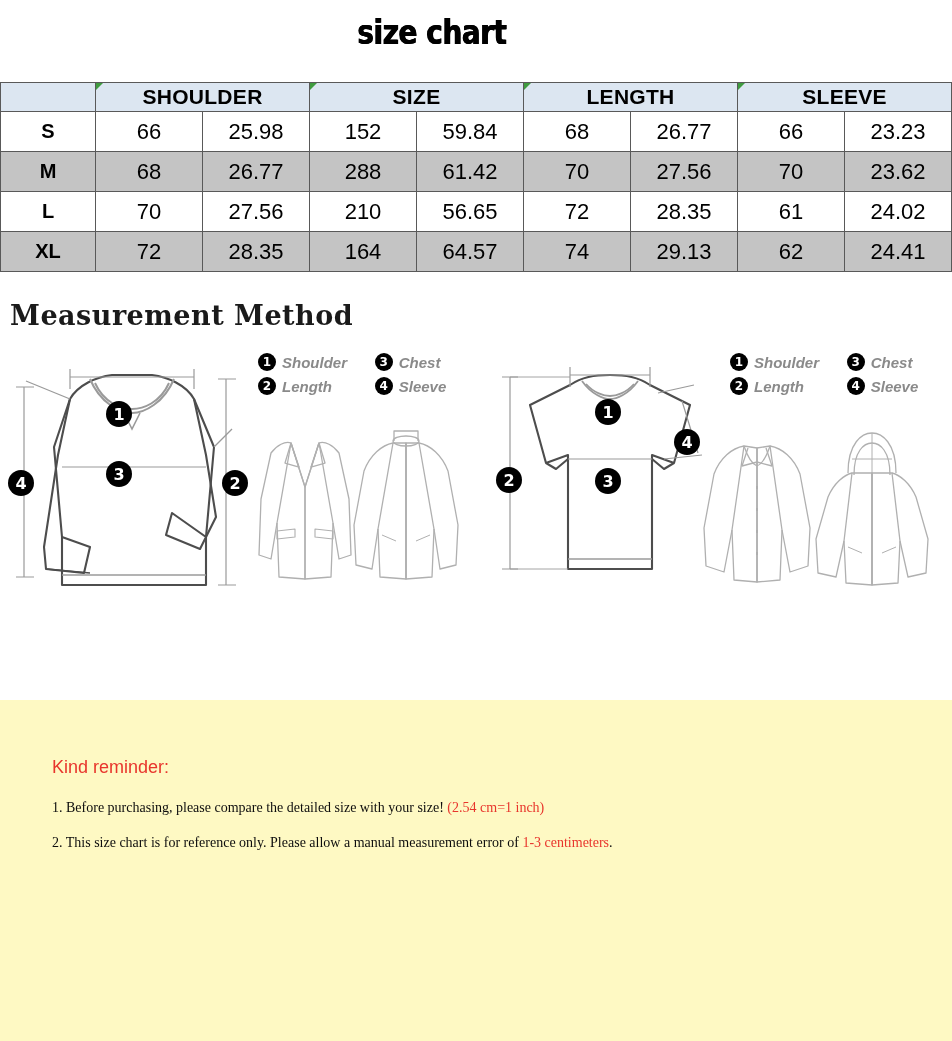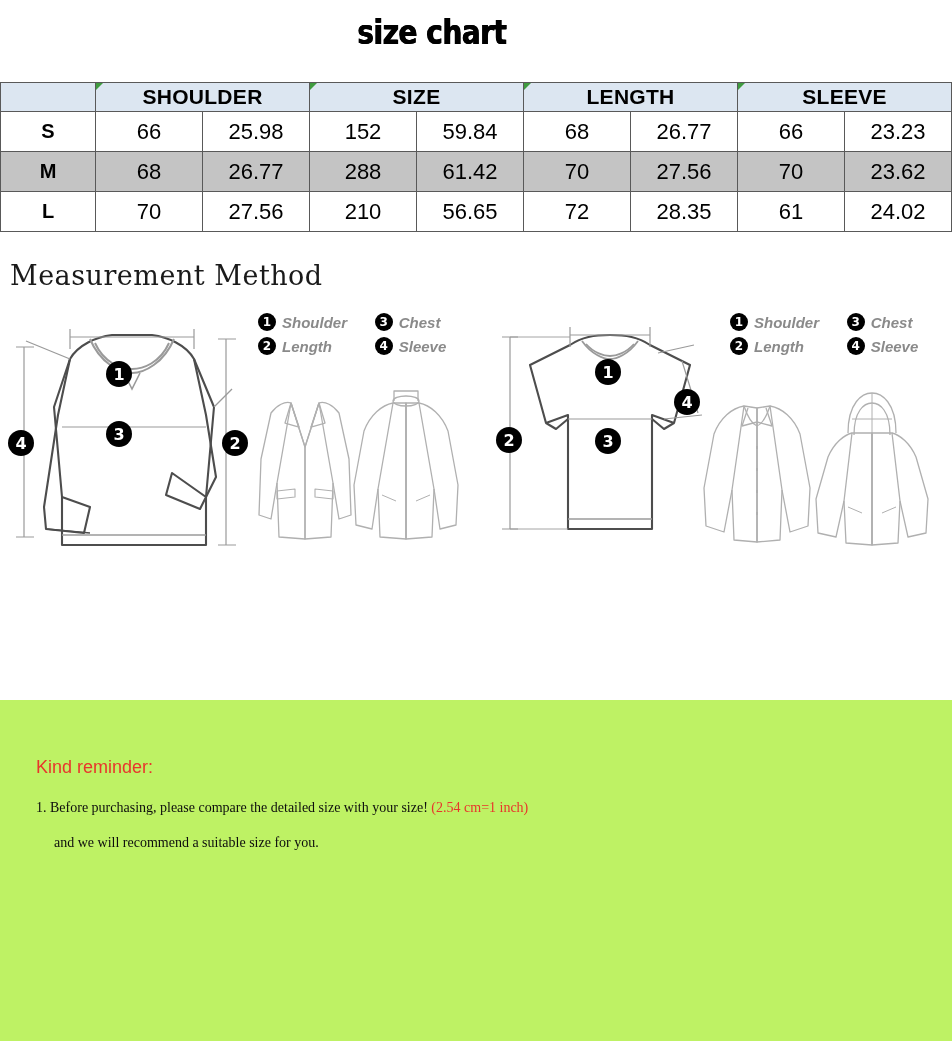--- a/index.html
+++ b/index.html
@@ -60,21 +60,21 @@
   tr.row-alt td { background: #c4c4c4; }
   tr.row-plain td { background: #ffffff; }
 
   col.c-size { width: 95px; }
   col.c-d { width: 107px; }
 
   
   .mm-title {
     font-family: "DejaVu Serif", "Liberation Serif", serif;
     font-size: 27px;
-    font-weight: 400;
+    font-weight: 700;
     color: #1a1a1a;
     padding: 28px 0 0 10px;
     letter-spacing: 0.5px;
   }
 
   .diagrams {
     position: relative;
     width: 952px;
     height: 270px;
     margin-top: 6px;
@@ -120,22 +120,22 @@
     display: flex; align-items: center; justify-content: center;
   }
 
   .art { position: absolute; }
 
   
   .reminder {
     position: absolute;
     left: 0; top: 700px;
     width: 952px; height: 341px;
-    background: #bef264;
-    padding: 57px 30px 0 36px;
+    background: #fef9c3;
+    padding: 57px 30px 0 52px;
   }
   .reminder-title {
     color: #e8352c;
     font-size: 18px;
     margin-bottom: 12px;
     font-family: "Liberation Sans", sans-serif;
   }
   .reminder-line {
     font-size: 14px;
     color: #0d0d0d;
@@ -204,20 +204,31 @@
           <td class="size-col">L</td>
           <td>70</td>
           <td>27.56</td>
           <td>210</td>
           <td>56.65</td>
           <td>72</td>
           <td>28.35</td>
           <td>61</td>
           <td>24.02</td>
         </tr>
+        <tr class="row-alt">
+          <td class="size-col">XL</td>
+          <td>72</td>
+          <td>28.35</td>
+          <td>164</td>
+          <td>64.57</td>
+          <td>74</td>
+          <td>29.13</td>
+          <td>62</td>
+          <td>24.41</td>
+        </tr>
       </tbody>
     </table>
   </div>
 
   <div class="mm-title">Measurement  Method</div>
 
   <div class="diagrams">
 
     <div class="diagram-half left">
       <svg class="art" style="left:0;top:0;" width="260" height="270" viewBox="0 0 260 270">
@@ -370,16 +381,16 @@
           <path d="M60 44 L60 156" stroke-width="1.5"></path>
           <path d="M36 118 L50 124 M84 118 L70 124" stroke-width="1"></path>
         </g>
       </svg>
     </div>
   </div>
 
   <div class="reminder">
     <div class="reminder-title">Kind reminder:</div>
     <div class="reminder-line"><span>1. Before purchasing, please compare the detailed size with your size! </span><span class="red">(2.54 cm=1 inch)</span></div>
-    <div class="reminder-line indent">and we will recommend a suitable size for you.</div>
+    <div class="reminder-line"><span>2. This size chart is for reference only. Please allow a manual measurement error of </span><span class="red">1-3 centimeters</span><span>.</span></div>
   </div>
 
 </div>
 
 </body></html>

